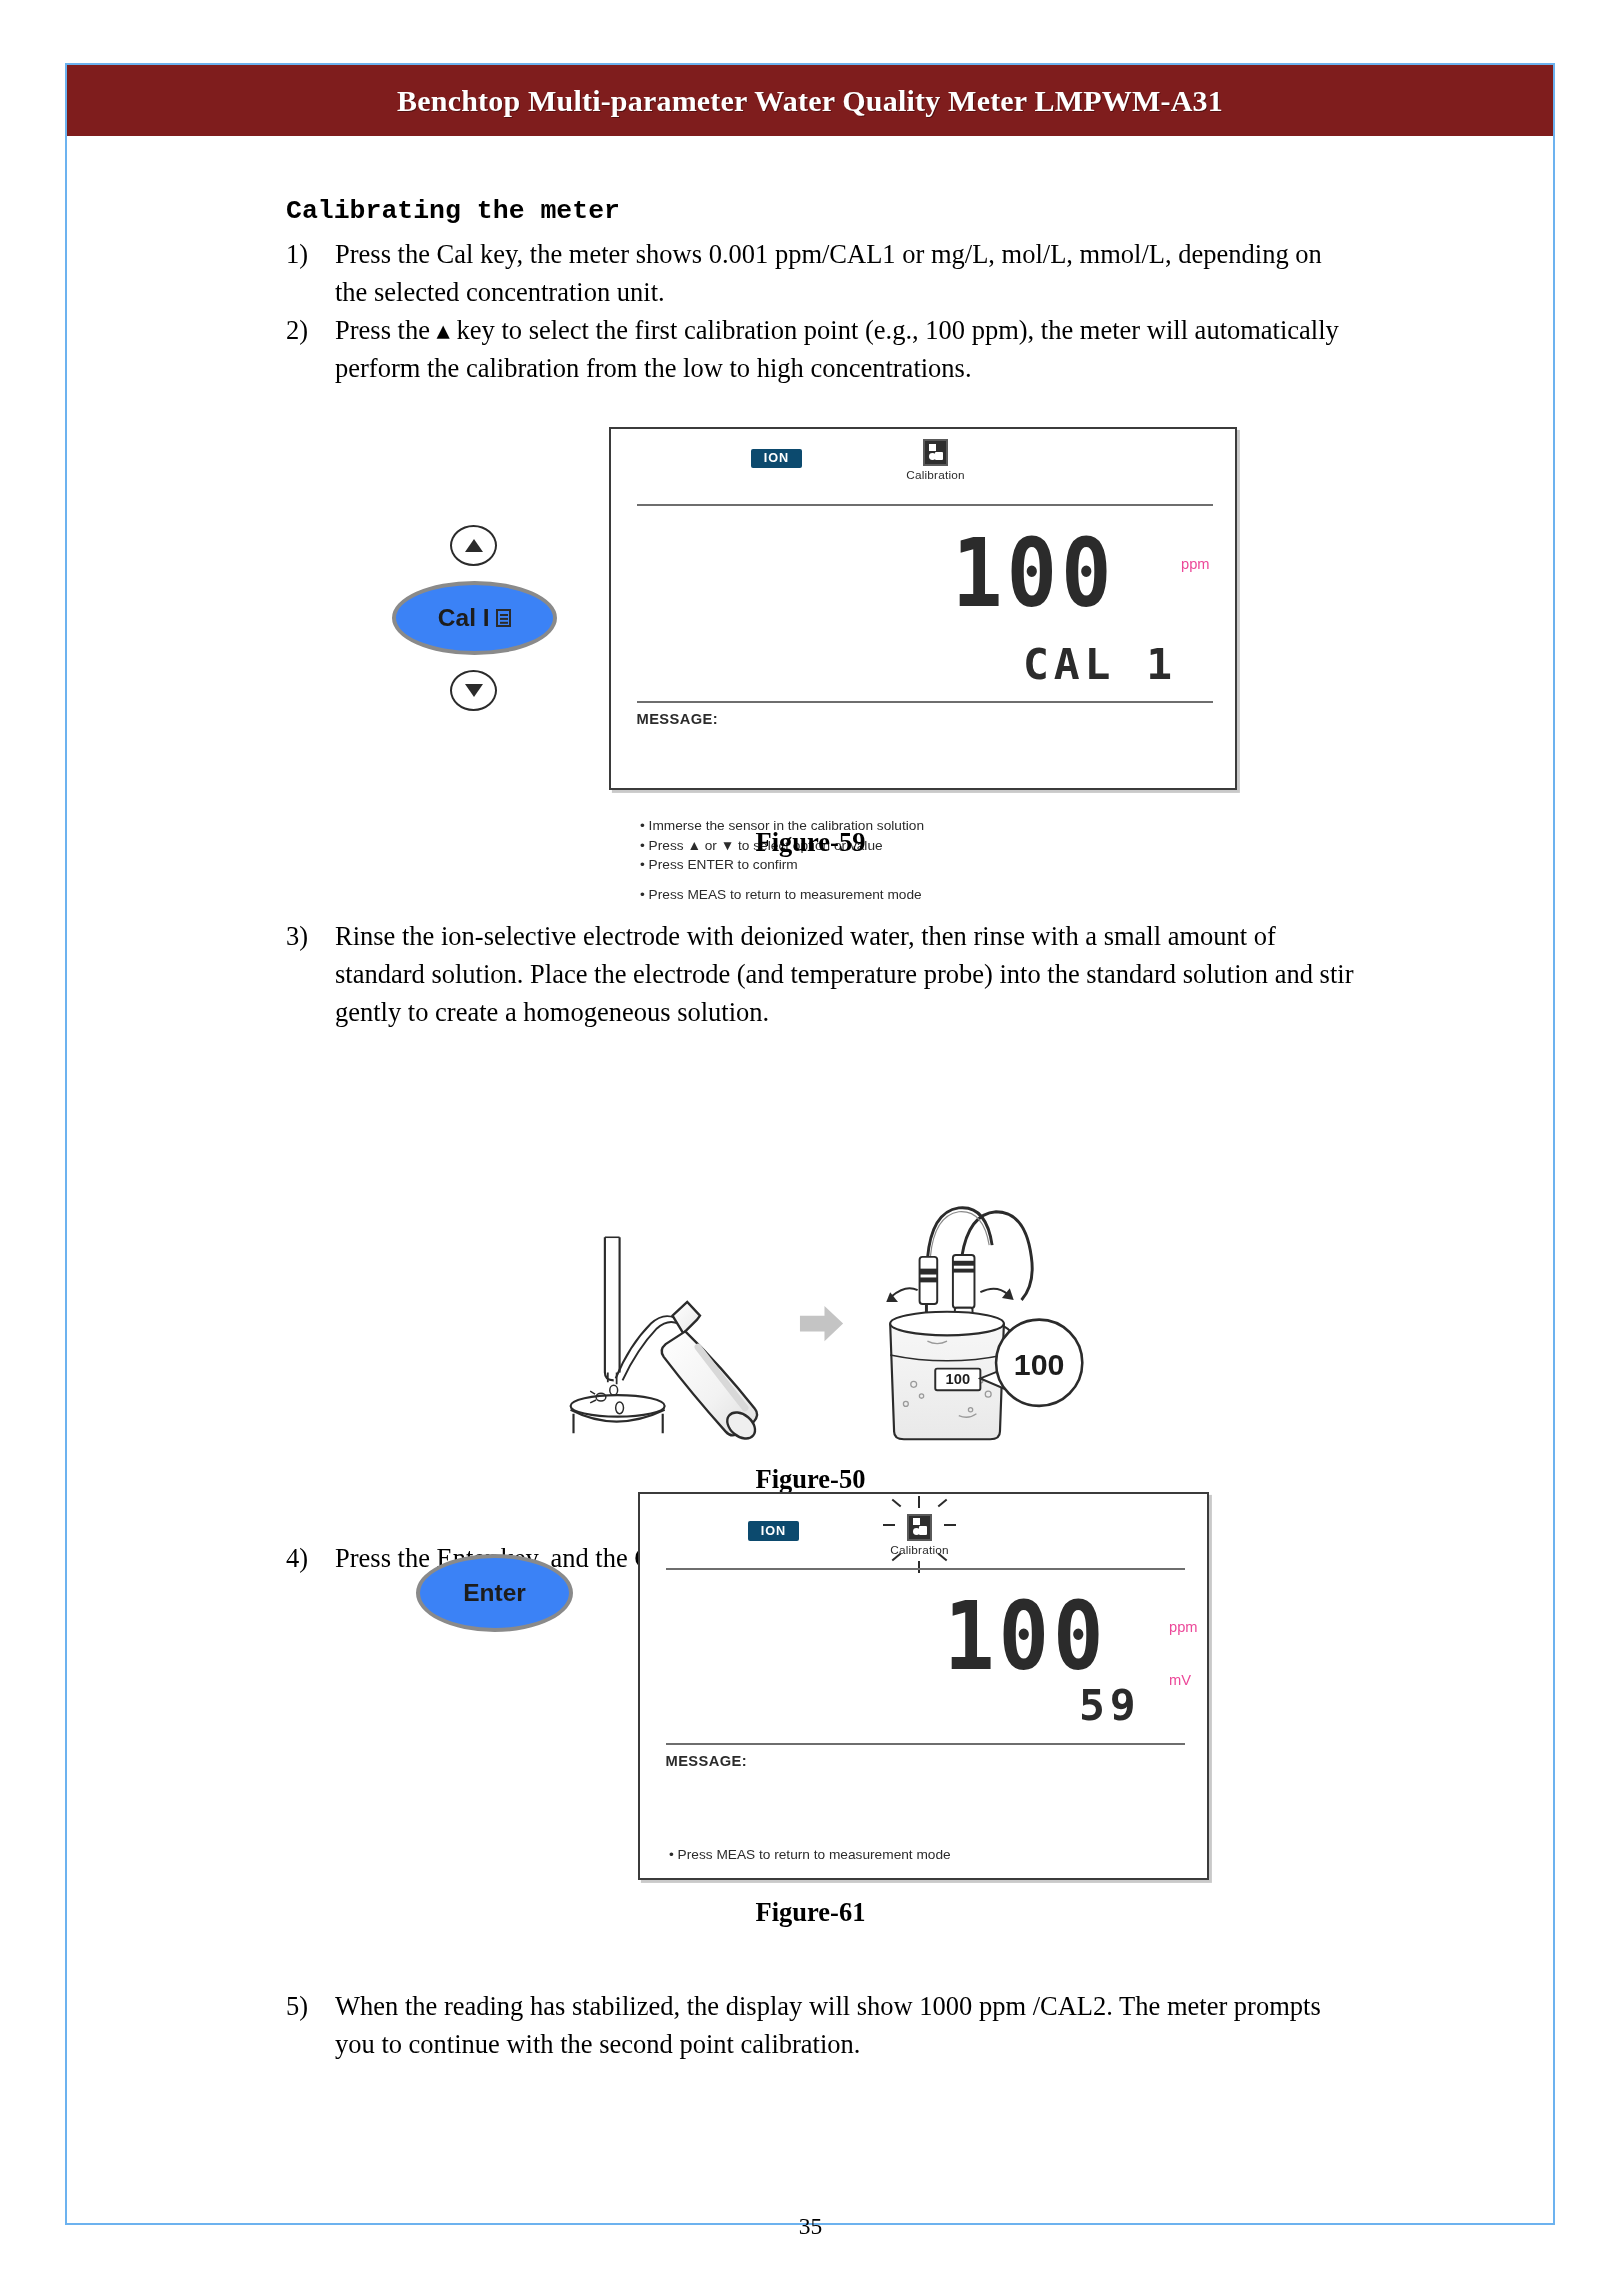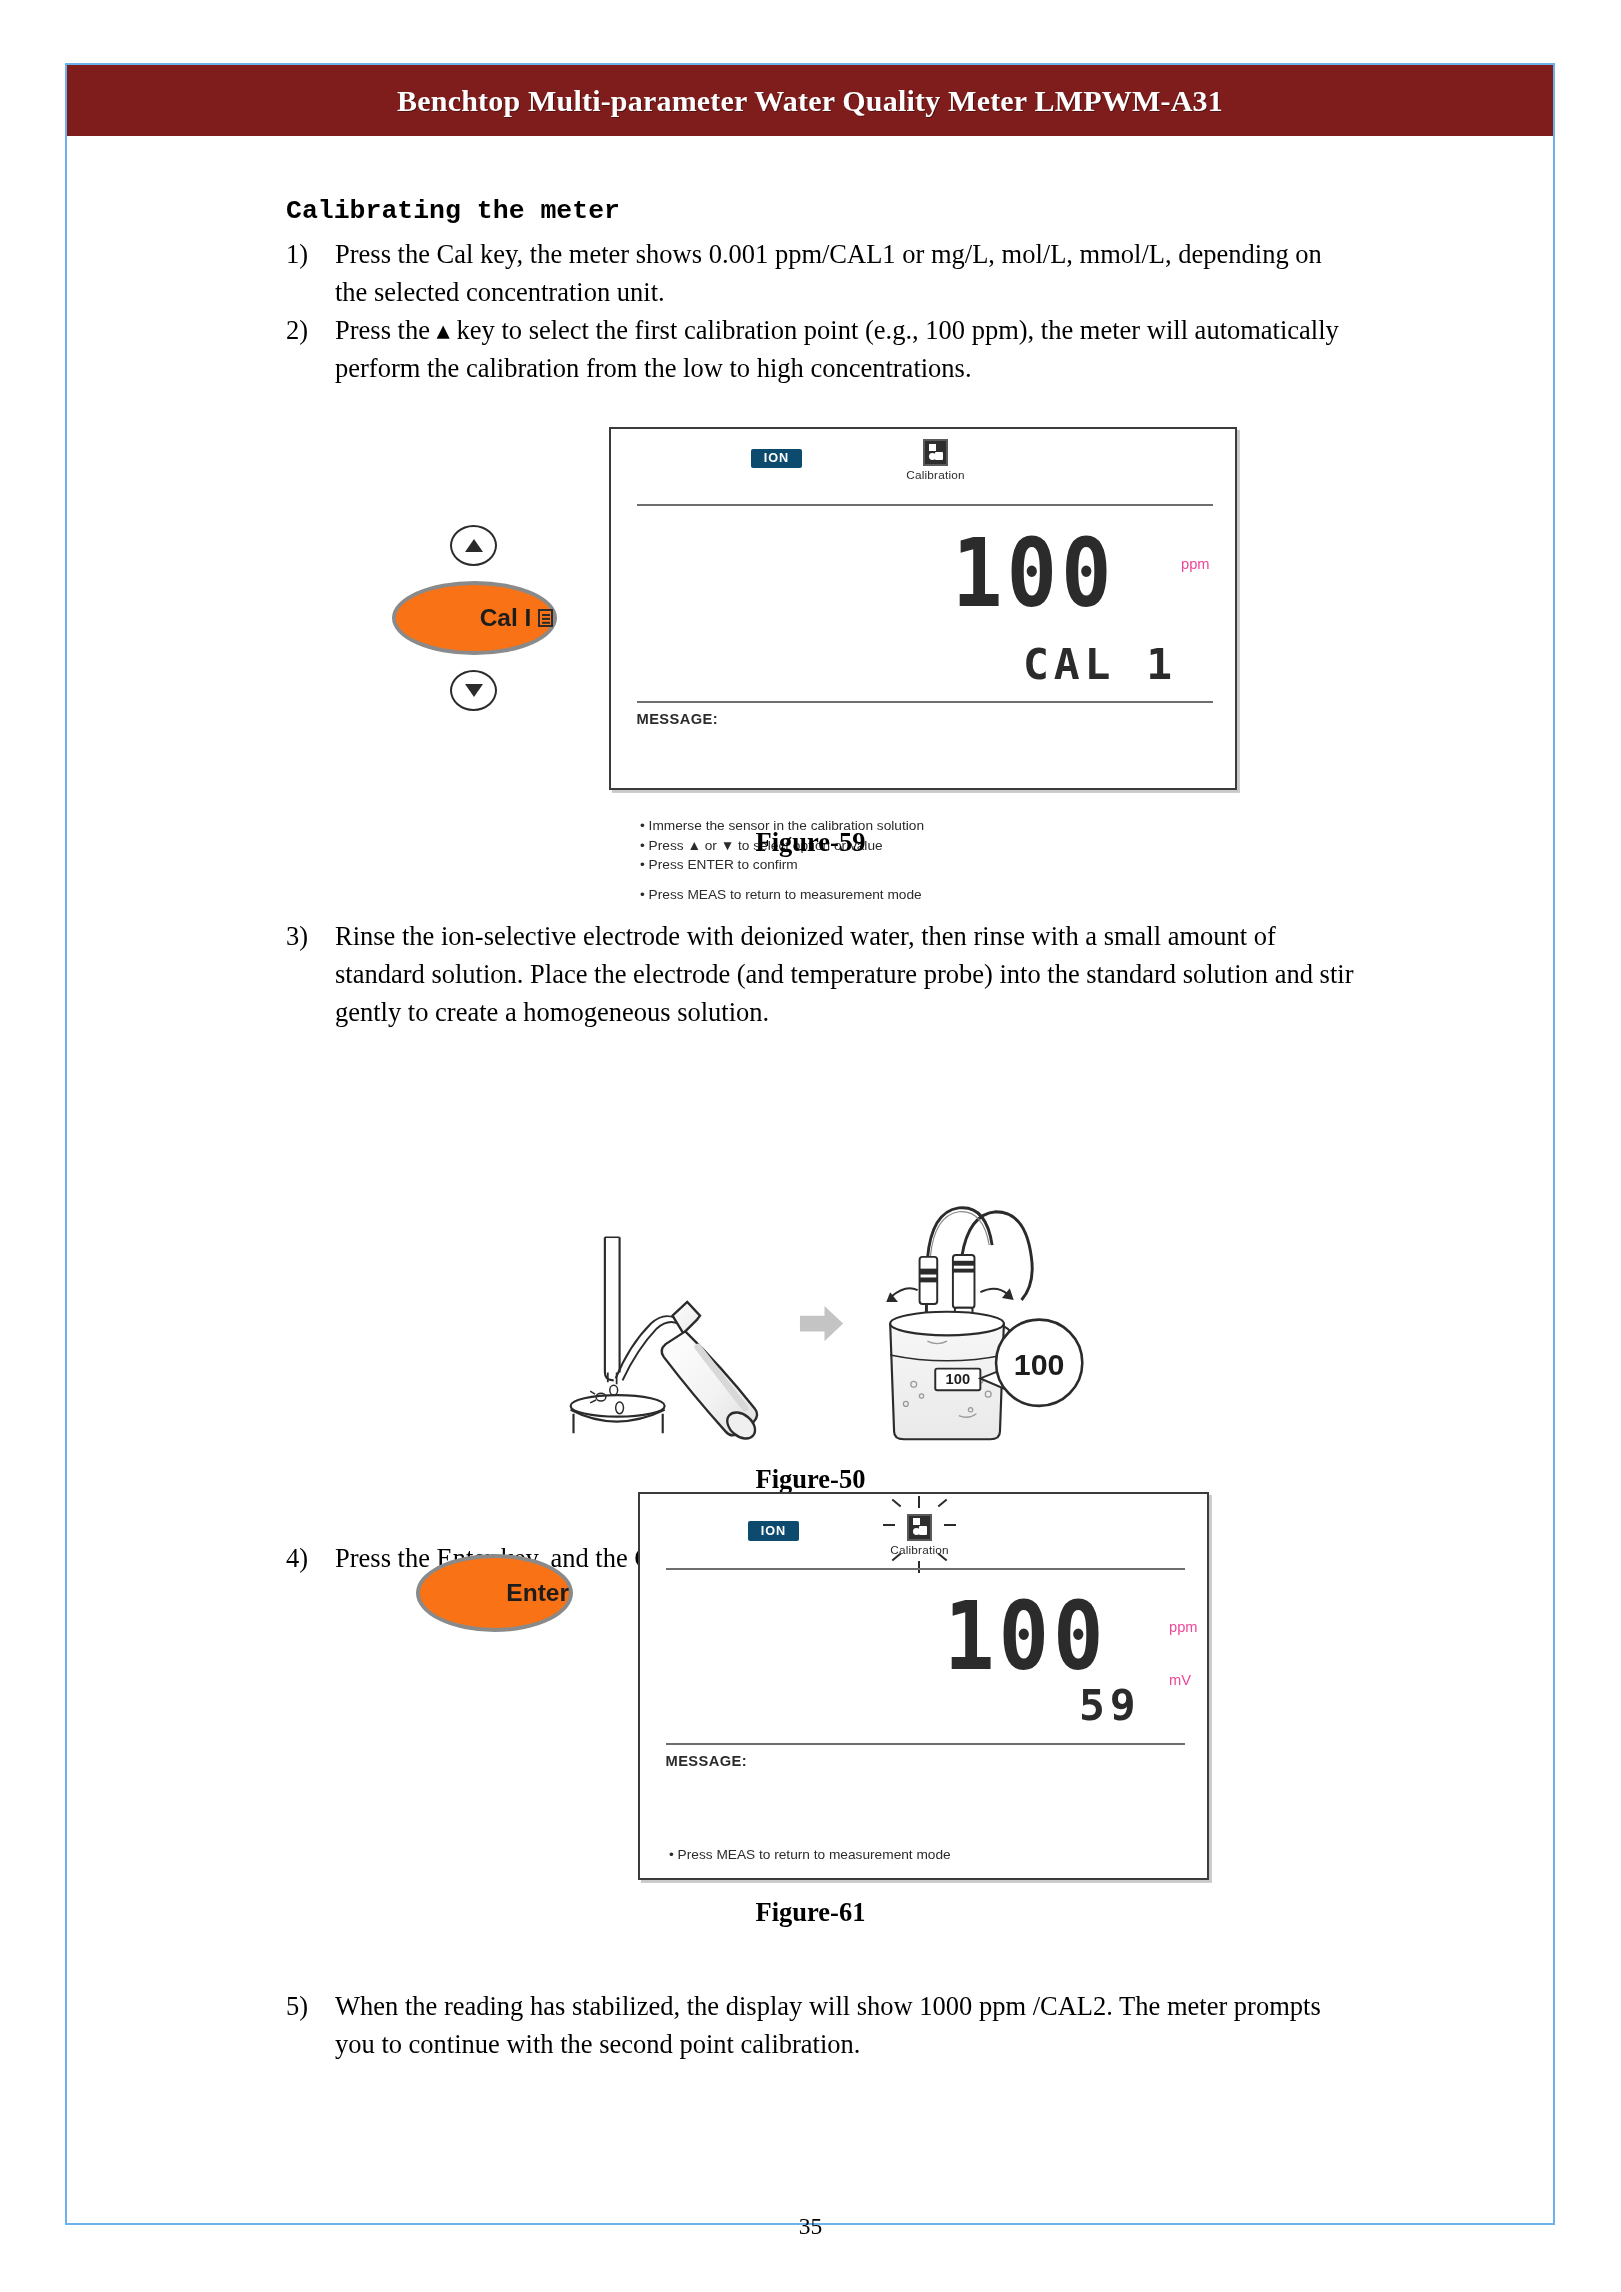--- a/index.html
+++ b/index.html
@@ -222,22 +222,22 @@
   .msg-list div { white-space: nowrap; }
   .msg-gap { height: 9.8px; }
 
   
   .key-ellipse {
     position: absolute;
     border: 4.9px solid #8a8a8a;
     border-radius: 50%;
     display: flex;
     align-items: center;
-    justify-content: flex-end;
-    background: #f97316;
+    justify-content: center;
+    background: #3b82f6;
     box-sizing: border-box;
   }
   .key-label {
     font-family: "Liberation Sans", sans-serif;
     font-weight: bold;
     font-size: 24.5px;
     color: #1d1d1d;
     display: flex;
     align-items: center;
     gap: 6.9px;

